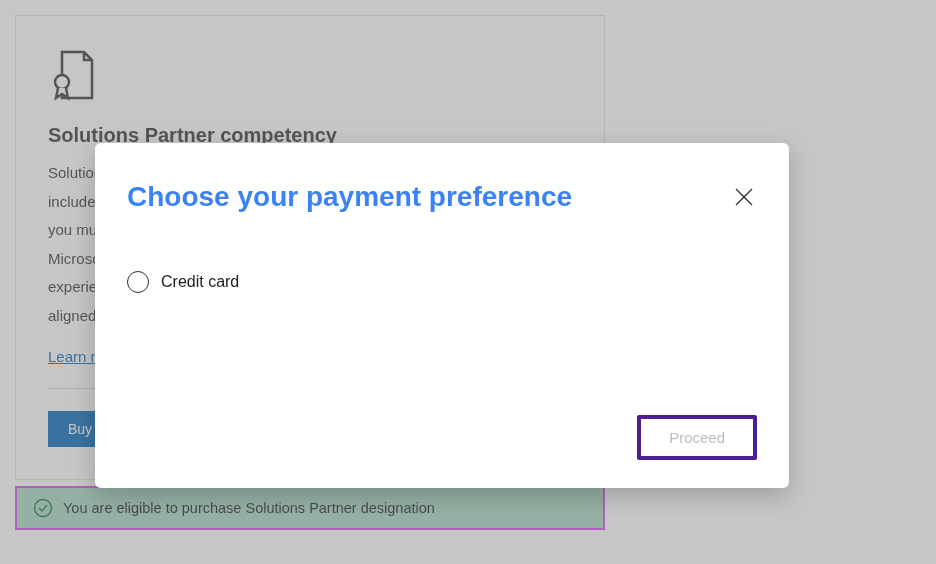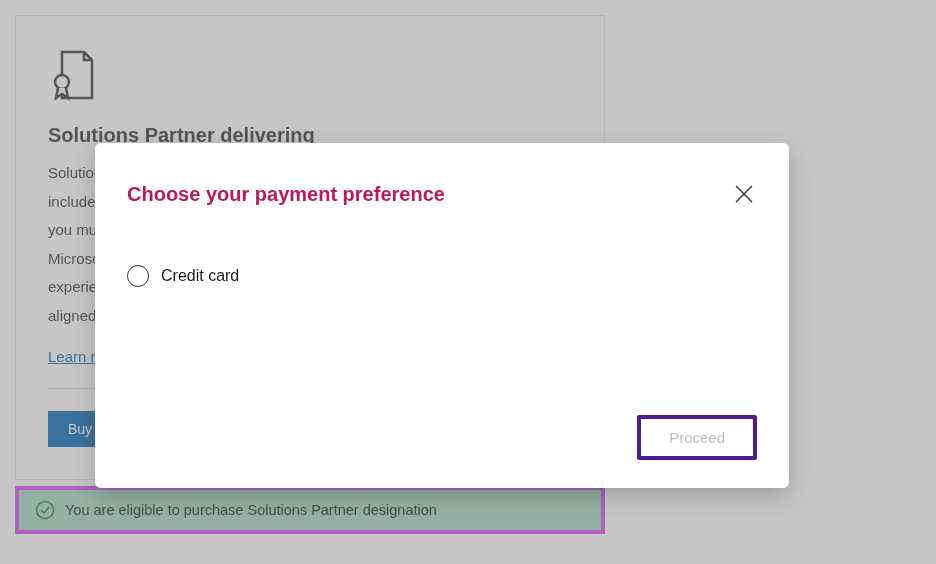--- a/index.html
+++ b/index.html
@@ -56,21 +56,21 @@
       background: #0067b8;
       color: #ffffff;
       border: none;
       padding: 10px 20px;
       font-size: 14px;
       cursor: pointer;
     }
     .eligibility-banner {
       width: 590px;
       background: #a7d8c1;
-      border: 4px solid #d946ef;
+      border: 2px solid #d946ef;
       padding: 10px 16px;
       display: flex;
       align-items: center;
       gap: 10px;
       margin-top: 6px;
     }
     .check-icon {
       width: 20px;
       height: 20px;
       flex-shrink: 0;
@@ -103,23 +103,23 @@
       display: flex;
       flex-direction: column;
     }
     .modal-header {
       display: flex;
       justify-content: space-between;
       align-items: center;
       margin-bottom: 58px;
     }
     .modal-title {
-      font-size: 20px;
+      font-size: 28px;
       font-weight: 600;
-      color: #be185d;
+      color: #3b82f6;
     }
     .close-btn {
       background: none;
       border: none;
       cursor: pointer;
       padding: 4px;
       display: flex;
       align-items: center;
       justify-content: center;
     }
@@ -168,21 +168,21 @@
 <body>
 
 <div class="background">
   <div class="card">
     <svg class="doc-icon" viewBox="0 0 48 54" fill="none" stroke="#323130" stroke-width="2.5">
       <path d="M14 4 H36 L44 12 V50 H14 Z" fill="none"></path>
       <path d="M36 4 V12 H44" fill="none"></path>
       <circle cx="14" cy="34" r="7" fill="#fff"></circle>
       <path d="M10 40 L8 50 L14 46 L20 50 L18 40" fill="#fff"></path>
     </svg>
-    <h2 class="card-title">Solutions Partner delivering</h2>
+    <h2 class="card-title">Solutions Partner competency</h2>
     <p class="card-desc">Solutions Partner designations are aligned to Microsoft solution areas and include incremental benefits. In order to start a solutions partner competency, you must meet certain requirements. These requirements are aligned to the Microsoft Cloud and demonstrate your technical capabilities provided experience and ability in delivering successful customer outcomes areas aligned with the Microsoft Cloud...</p>
     <a class="learn-link">Learn more</a>
     <hr class="divider">
     <button class="buy-button">Buy now</button>
   </div>
   <div class="eligibility-banner">
     <svg class="check-icon" viewBox="0 0 20 20" fill="none" stroke="#107c41" stroke-width="1.5">
       <circle cx="10" cy="10" r="8.5"></circle>
       <path d="M6 10 L9 13 L14 7"></path>
     </svg>

